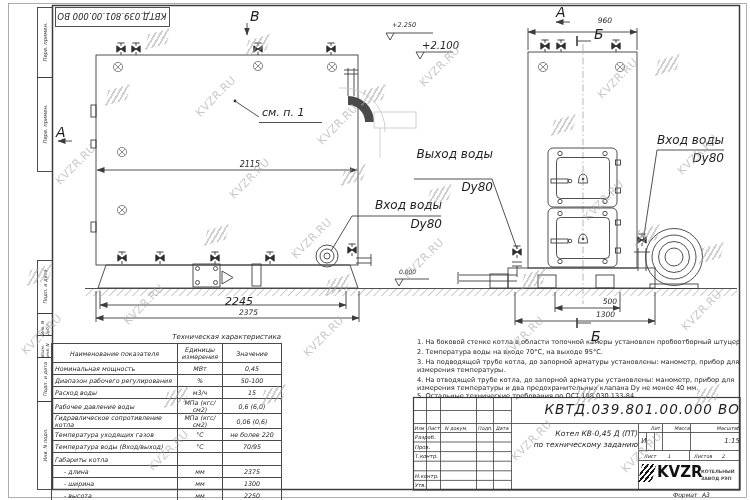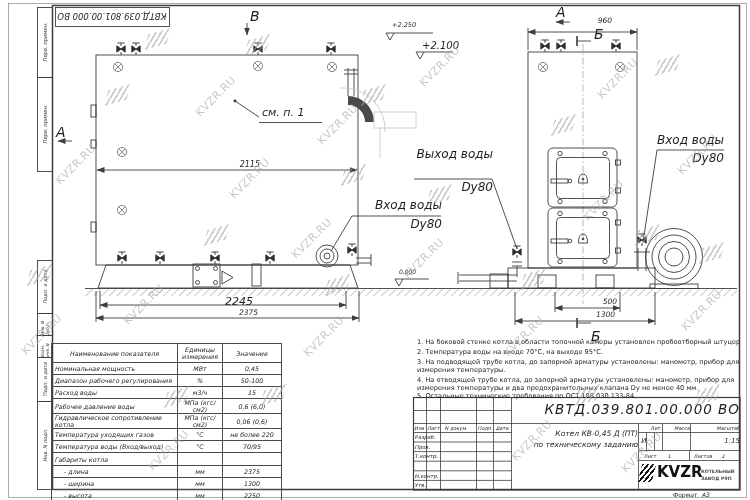--- a/index.html
+++ b/index.html
@@ -291,20 +291,21 @@
   <div class="abs it ctr" style="left:557px;top:297px;width:60px;font-size:7.5px">500</div>
   <div class="abs it ctr" style="left:555px;top:310px;width:60px;font-size:7.5px">1300</div>
 
   <div class="abs it ctr" style="left:413px;top:147px;width:80px;font-size:12px">Выход воды</div>
   <div class="abs it ctr" style="left:413px;top:180px;width:80px;font-size:12px">Dy80</div>
   <div class="abs it ctr" style="left:352px;top:198px;width:90px;font-size:12px">Вход воды</div>
   <div class="abs it ctr" style="left:352px;top:217px;width:90px;font-size:12px">Dy80</div>
   <div class="abs it ctr" style="left:650px;top:133px;width:74px;font-size:12px">Вход воды</div>
   <div class="abs it ctr" style="left:650px;top:151px;width:74px;font-size:12px">Dy80</div>
 
+  <div class="abs it ctr" style="left:51px;top:333px;width:230px;font-size:7px">Техническая характеристика</div>
   <table class="spec">
     <colgroup>
         <col style="width:126px">
         <col style="width:45px">
         <col style="width:59px">
       </colgroup>
     <tbody>
         <tr class="hd">
       <td>Наименование показателя</td>
       <td style="white-space:normal;line-height:1.15">Единицы измерения</td>

